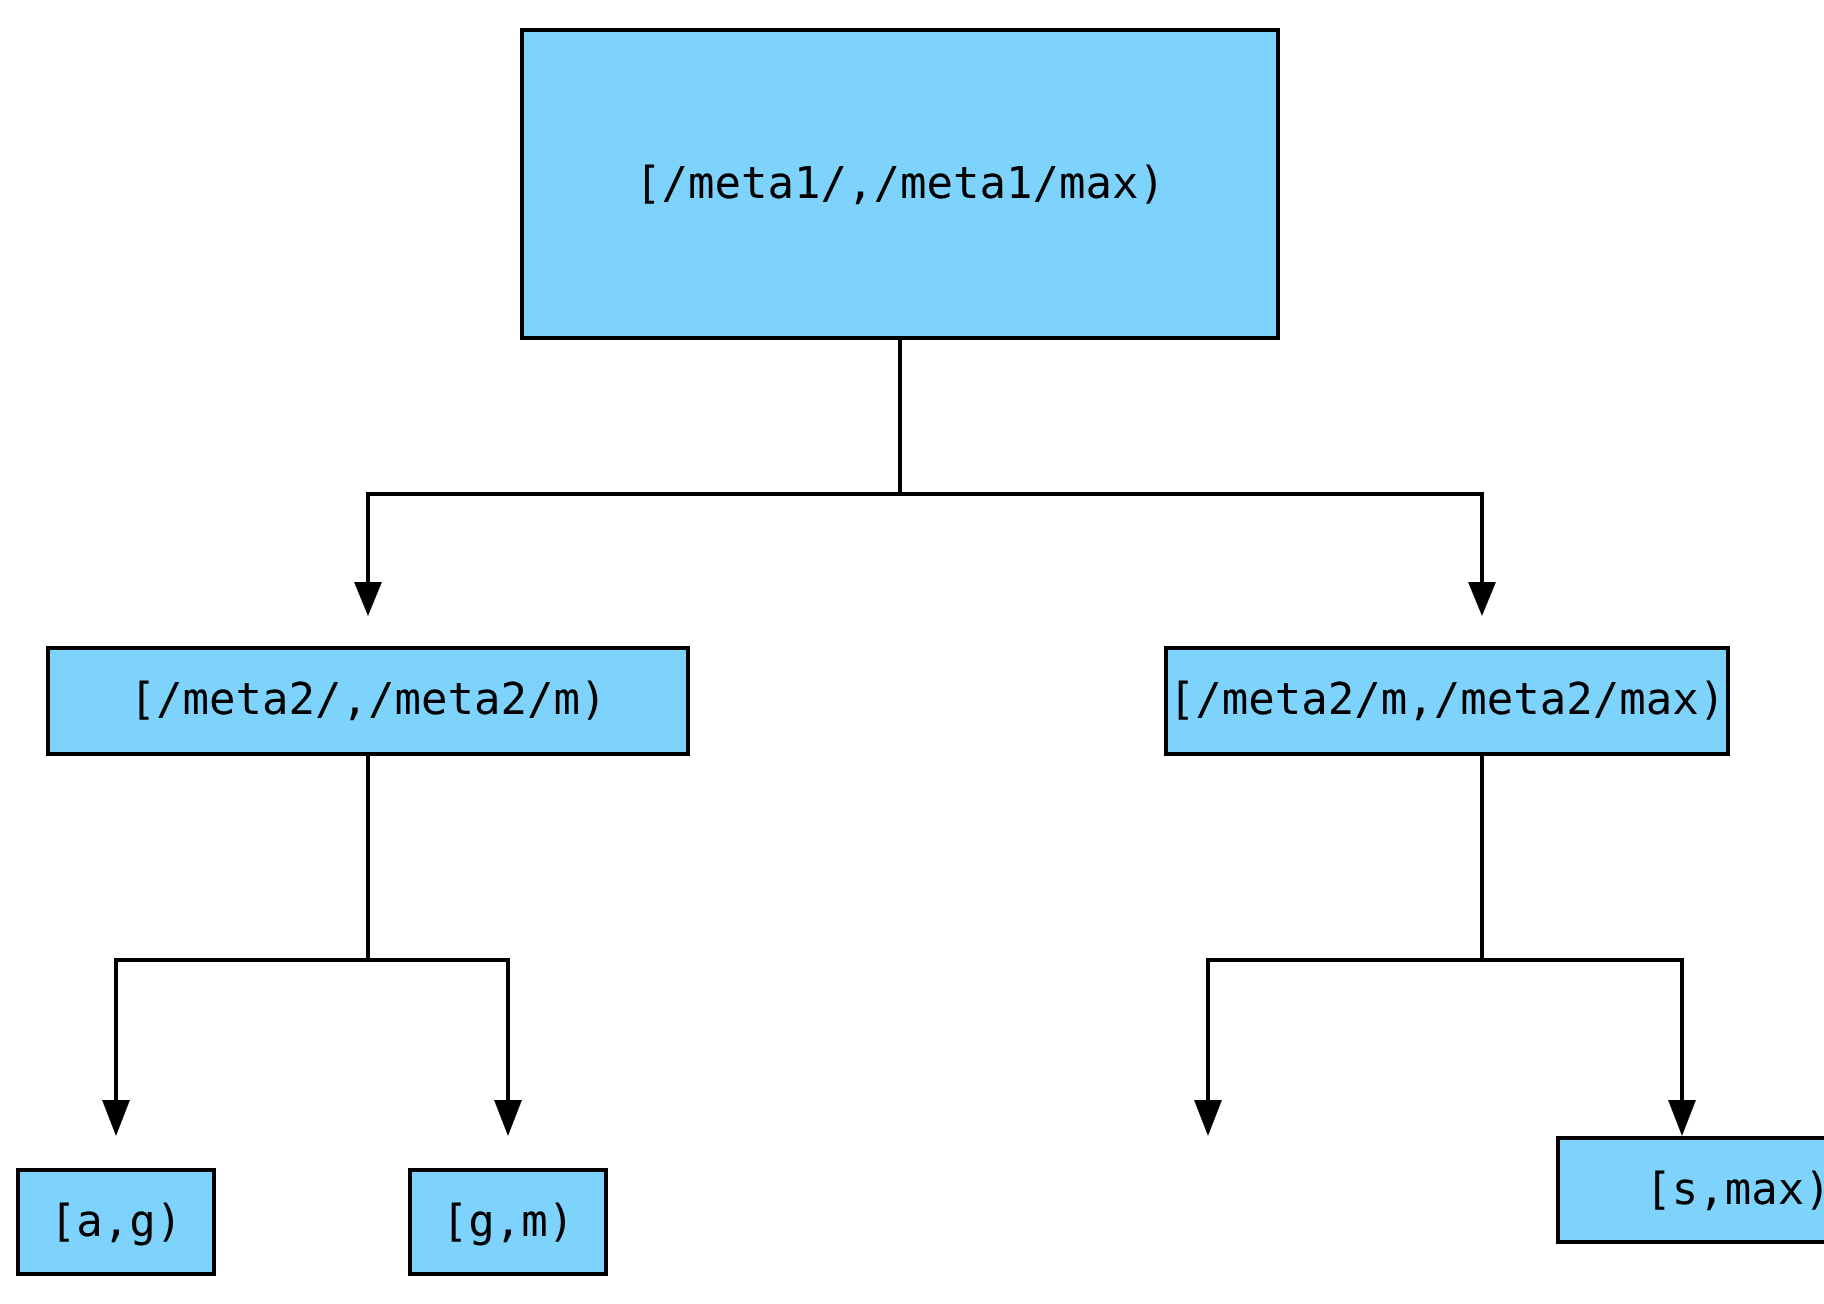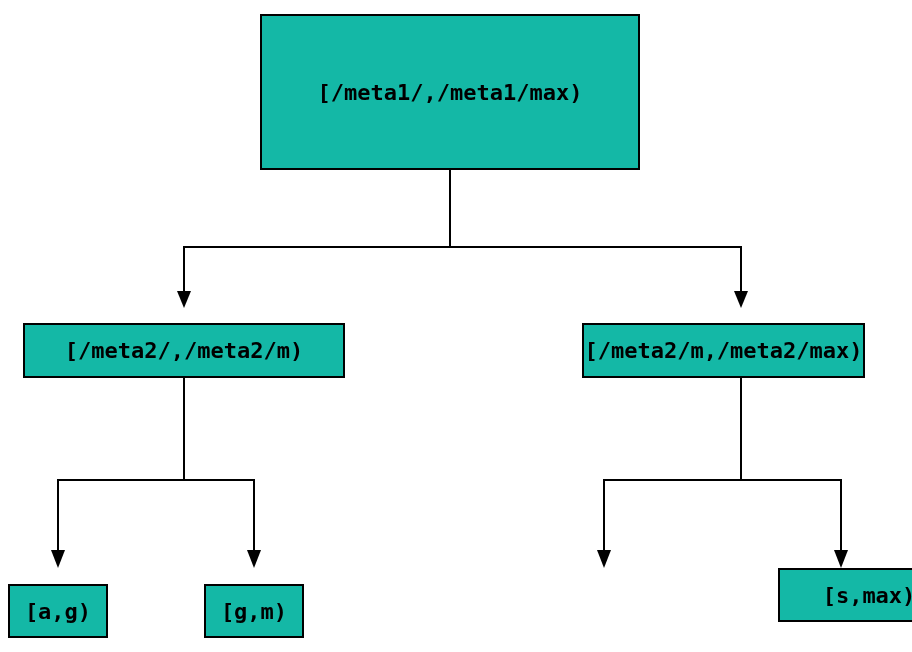--- a/index.html
+++ b/index.html
@@ -19,26 +19,26 @@
     left: 0;
     top: 0;
     width: 912px;
     height: 652px;
     pointer-events: none;
   }
   .node {
     position: absolute;
     box-sizing: border-box;
     border: 2px solid #000000;
-    background: #14b8a6;
+    background: #7dd3fc;
     display: flex;
     align-items: center;
     justify-content: center;
     font-family: "DejaVu Sans Mono", "Liberation Mono", monospace;
-    font-weight: bold;
+    font-weight: normal;
     font-size: 22px;
     color: #000000;
     white-space: nowrap;
   }
   #node-root      { left: 260px; top: 14px;  width: 380px; height: 156px; }
   #node-left      { left: 23px;  top: 323px; width: 322px; height: 55px; align-items: center;  }
   #node-right     { left: 582px; top: 323px; width: 283px; height: 55px;  }
   #node-leaf-ag   { left: 8px;   top: 584px; width: 100px; height: 54px;  }
   #node-leaf-gm   { left: 204px; top: 584px; width: 100px; height: 54px;  }
   #node-leaf-ms   { left: 554px; top: 584px; width: 100px; height: 54px;  }

